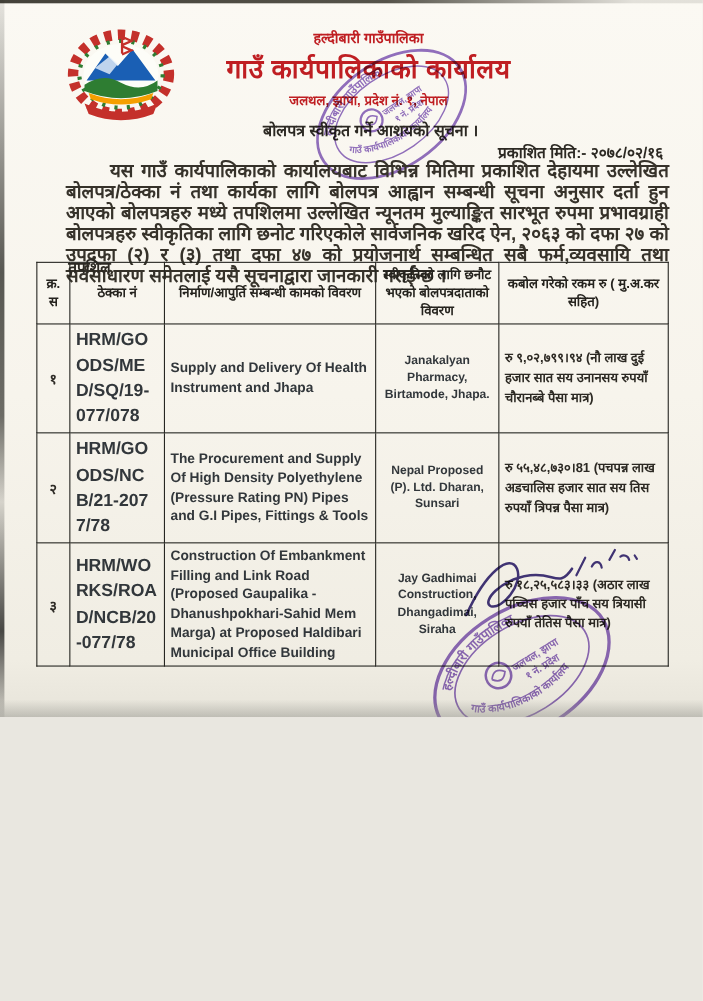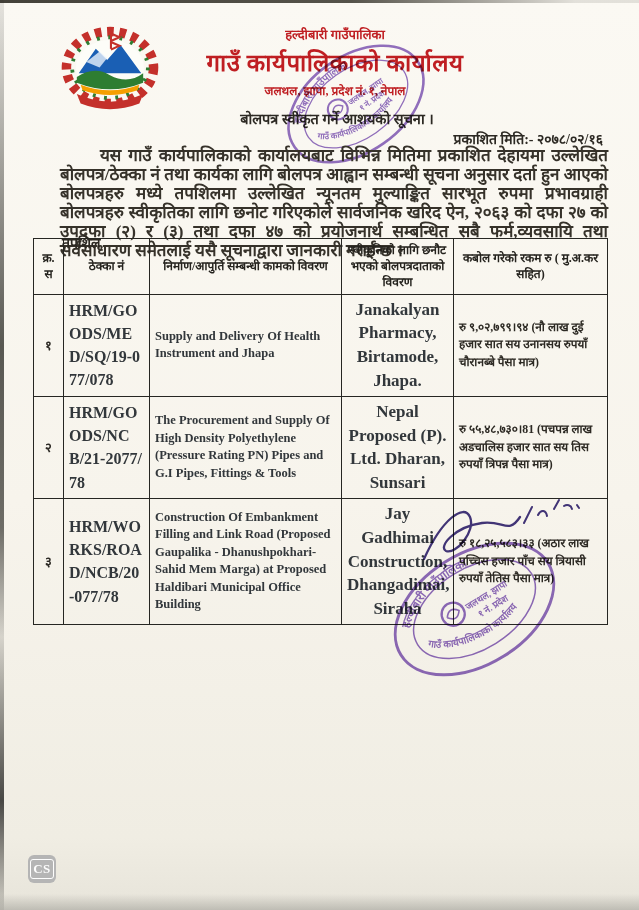--- a/index.html
+++ b/index.html
@@ -1,22 +1,22 @@
 <!DOCTYPE html>
 <html><head>
 <meta charset="utf-8">
 <style>
   html,body{margin:0;padding:0;background:#e9e7e0;}
   .page{
     position:relative;
-    width:639px;height:910px;
+    width:639px;height:652px;
     margin:0 auto;
     background:linear-gradient(180deg,#fbf9f3 0%,#f7f4ec 55%,#f0ede3 92%,#e7e4da 100%);
     overflow:hidden;
-    font-family:Liberation Serif, serif;
+    font-family:Liberation Sans, sans-serif;
     color:#2e2b26;
   }
   .edge-top{position:absolute;top:0;left:0;width:100%;height:3px;
     background:linear-gradient(90deg,#44423a 0%,#55534a 55%,rgba(85,83,74,.15) 90%);}
   .edge-left{position:absolute;top:0;left:0;width:4px;height:100%;
     background:linear-gradient(180deg,rgba(40,40,36,.1) 0%,rgba(35,35,30,.75) 38%,rgba(35,35,30,.65) 58%,rgba(40,40,36,.15) 70%,rgba(30,30,28,.8) 88%,rgba(30,30,28,.1) 100%);}
   .shade-bottom{position:absolute;left:0;bottom:0;width:100%;height:16px;
     background:linear-gradient(0deg,rgba(150,150,143,.5),rgba(150,150,143,0));}
 
   
@@ -34,21 +34,21 @@
     text-indent:40px;color:#36322a;}
   .tapasil{position:absolute;left:62px;top:218px;font-size:14px;font-weight:700;color:#2c2923;margin-top:15px;}
 
   
   table.main{position:absolute;left:33px;top:238px;border-collapse:collapse;table-layout:fixed;width:574px;}
   table.main th,table.main td{border:1.6px solid #262622;padding:3px 5px;vertical-align:middle;}
   table.main th{font-size:12px;font-weight:700;text-align:center;color:#25231e;line-height:1.35;}
   td.c-sn{text-align:center;font-size:13px;font-weight:700;}
   td.c-contract{font-size:16px;font-weight:700;color:#32373b;word-break:break-all;line-height:1.45;padding-left:9px;}
   td.c-work{font-size:12.5px;font-weight:700;color:#32373b;line-height:1.4;padding-left:8px;}
-  td.c-bidder{font-size:17px;font-weight:700;color:#32373b;text-align:center;line-height:1.4;}
+  td.c-bidder{font-size:11px;font-weight:700;color:#32373b;text-align:center;line-height:1.4;}
   td.c-amount{font-size:11.8px;font-weight:700;color:#2c2923;line-height:1.5;}
   th.h-sn{white-space:pre-line;text-align:left;vertical-align:top;padding-left:6px;}
 
   
   .stamp{position:absolute;mix-blend-mode:multiply;opacity:.82;}
   .stamp-top{left:276px;top:52px;transform:rotate(-35deg);}
   .stamp-bottom{left:382px;top:548px;transform:rotate(-32deg);opacity:.85;}
   .signature{position:absolute;left:412px;top:493px;mix-blend-mode:multiply;}
 
   

